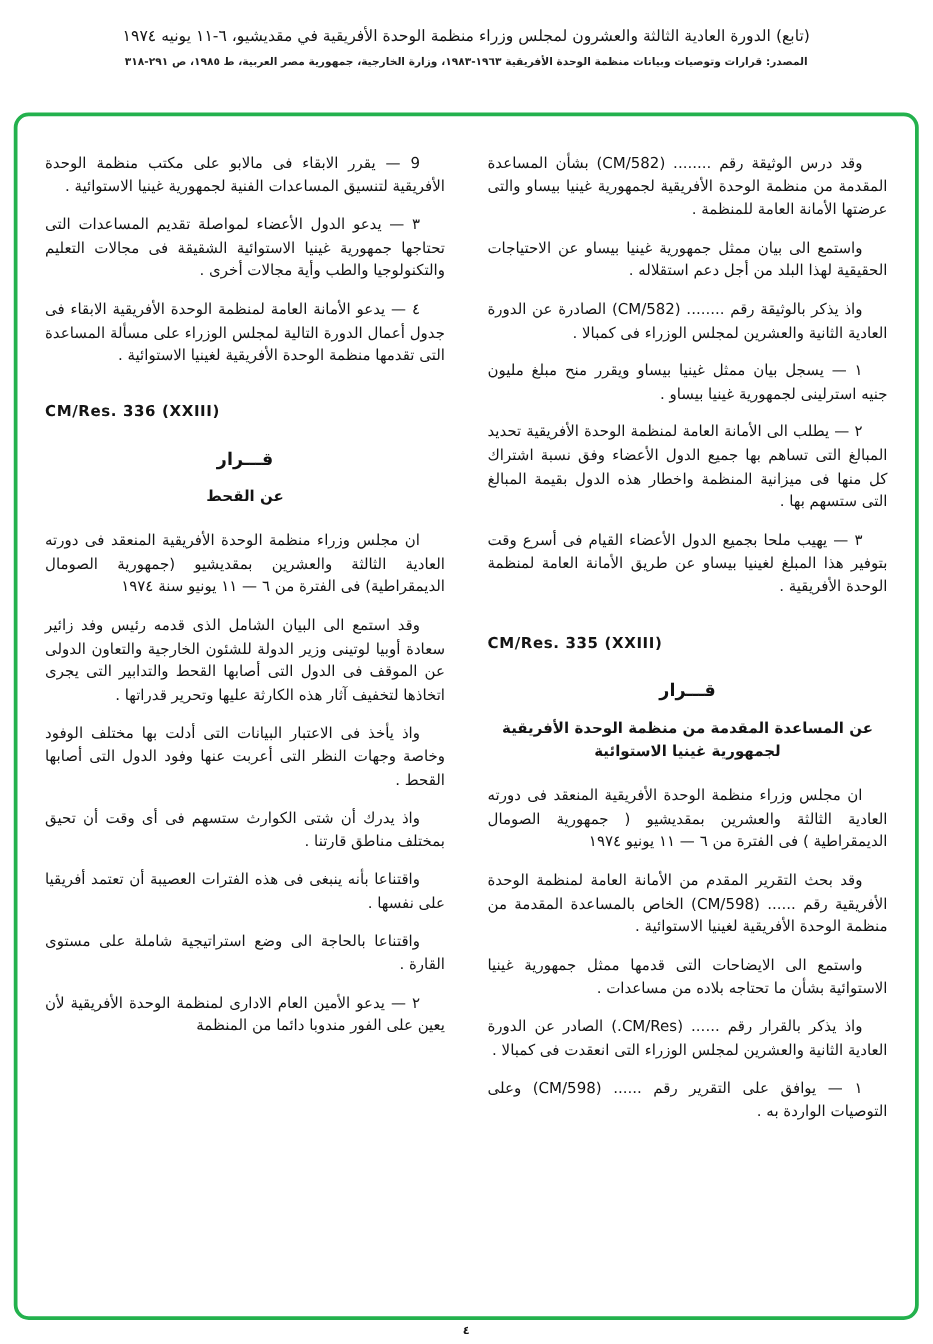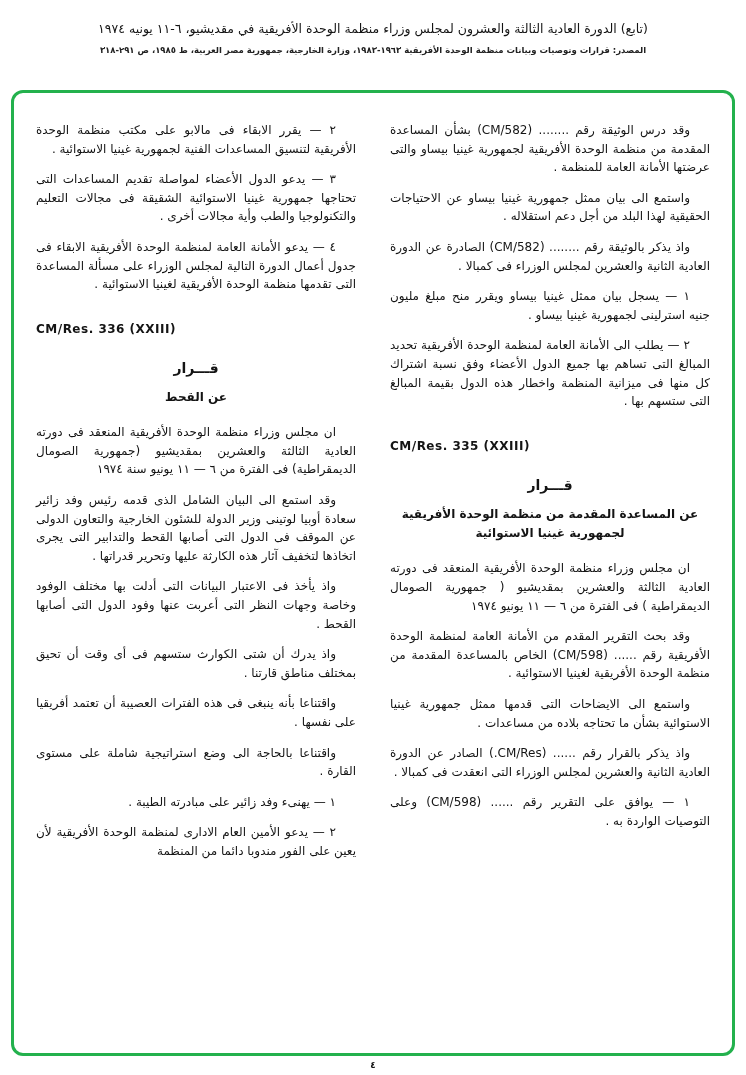--- a/index.html
+++ b/index.html
@@ -76,43 +76,43 @@
   </header>
 
   <div class="green-box" style="border-color: rgb(35, 177, 77);">
     <div class="columns">
       <div class="column" id="col-right">
           <div class="para body">وقد درس الوثيقة رقم ........ (CM/582) بشأن المساعدة المقدمة من منظمة الوحدة الأفريقية لجمهورية غينيا بيساو والتى عرضتها الأمانة العامة للمنظمة .</div>
           <div class="para body">واستمع الى بيان ممثل جمهورية غينيا بيساو عن الاحتياجات الحقيقية لهذا البلد من أجل دعم استقلاله .</div>
           <div class="para body">واذ يذكر بالوثيقة رقم ........ (CM/582) الصادرة عن الدورة العادية الثانية والعشرين لمجلس الوزراء فى كمبالا .</div>
           <div class="para body">١ — يسجل بيان ممثل غينيا بيساو ويقرر منح مبلغ مليون جنيه استرلينى لجمهورية غينيا بيساو .</div>
           <div class="para body">٢ — يطلب الى الأمانة العامة لمنظمة الوحدة الأفريقية تحديد المبالغ التى تساهم بها جميع الدول الأعضاء وفق نسبة اشتراك كل منها فى ميزانية المنظمة واخطار هذه الدول بقيمة المبالغ التى ستسهم بها .</div>
+          <div class="para body">٣ — يهيب ملحا بجميع الدول الأعضاء القيام فى أسرع وقت بتوفير هذا المبلغ لغينيا بيساو عن طريق الأمانة العامة لمنظمة الوحدة الأفريقية .</div>
           <div class="para code">CM/Res. 335 (XXIII)</div>
           <div class="para title">قـــرار</div>
           <div class="para subtitle">عن المساعدة المقدمة من منظمة الوحدة الأفريقية لجمهورية غينيا الاستوائية</div>
           <div class="para body">ان مجلس وزراء منظمة الوحدة الأفريقية المنعقد فى دورته العادية الثالثة والعشرين بمقديشيو ( جمهورية الصومال الديمقراطية ) فى الفترة من ٦ — ١١ يونيو ١٩٧٤</div>
           <div class="para body">وقد بحث التقرير المقدم من الأمانة العامة لمنظمة الوحدة الأفريقية رقم ...... (CM/598) الخاص بالمساعدة المقدمة من منظمة الوحدة الأفريقية لغينيا الاستوائية .</div>
           <div class="para body">واستمع الى الايضاحات التى قدمها ممثل جمهورية غينيا الاستوائية بشأن ما تحتاجه بلاده من مساعدات .</div>
           <div class="para body">واذ يذكر بالقرار رقم ...... (CM/Res.) الصادر عن الدورة العادية الثانية والعشرين لمجلس الوزراء التى انعقدت فى كمبالا .</div>
           <div class="para body">١ — يوافق على التقرير رقم ...... (CM/598) وعلى التوصيات الواردة به .</div>
         </div>
       <div class="column" id="col-left">
-          <div class="para body">٢ — يقرر الابقاء فى مالابو على مكتب منظمة الوحدة الأفريقية لتنسيق المساعدات الفنية لجمهورية غينيا الاستوائية .</div>
+          <div class="para body">9 — يقرر الابقاء فى مالابو على مكتب منظمة الوحدة الأفريقية لتنسيق المساعدات الفنية لجمهورية غينيا الاستوائية .</div>
           <div class="para body">٣ — يدعو الدول الأعضاء لمواصلة تقديم المساعدات التى تحتاجها جمهورية غينيا الاستوائية الشقيقة فى مجالات التعليم والتكنولوجيا والطب وأية مجالات أخرى .</div>
           <div class="para body">٤ — يدعو الأمانة العامة لمنظمة الوحدة الأفريقية الابقاء فى جدول أعمال الدورة التالية لمجلس الوزراء على مسألة المساعدة التى تقدمها منظمة الوحدة الأفريقية لغينيا الاستوائية .</div>
           <div class="para code">CM/Res. 336 (XXIII)</div>
           <div class="para title">قـــرار</div>
           <div class="para subtitle">عن القحط</div>
           <div class="para body">ان مجلس وزراء منظمة الوحدة الأفريقية المنعقد فى دورته العادية الثالثة والعشرين بمقديشيو (جمهورية الصومال الديمقراطية) فى الفترة من ٦ — ١١ يونيو سنة ١٩٧٤</div>
           <div class="para body">وقد استمع الى البيان الشامل الذى قدمه رئيس وفد زائير سعادة أوبيا لوتينى وزير الدولة للشئون الخارجية والتعاون الدولى عن الموقف فى الدول التى أصابها القحط والتدابير التى يجرى اتخاذها لتخفيف آثار هذه الكارثة عليها وتحرير قدراتها .</div>
           <div class="para body">واذ يأخذ فى الاعتبار البيانات التى أدلت بها مختلف الوفود وخاصة وجهات النظر التى أعربت عنها وفود الدول التى أصابها القحط .</div>
           <div class="para body">واذ يدرك أن شتى الكوارث ستسهم فى أى وقت أن تحيق بمختلف مناطق قارتنا .</div>
           <div class="para body">واقتناعا بأنه ينبغى فى هذه الفترات العصيبة أن تعتمد أفريقيا على نفسها .</div>
           <div class="para body">واقتناعا بالحاجة الى وضع استراتيجية شاملة على مستوى القارة .</div>
-          <div class="para body">١ — يهنىء وفد زائير على مبادرته الطيبة .</div>
           <div class="para body">٢ — يدعو الأمين العام الادارى لمنظمة الوحدة الأفريقية لأن يعين على الفور مندوبا دائما من المنظمة</div>
         </div>
     </div>
   </div>
 
   <div class="page-number">٤</div>
 
 </div>
 
 </body></html>

